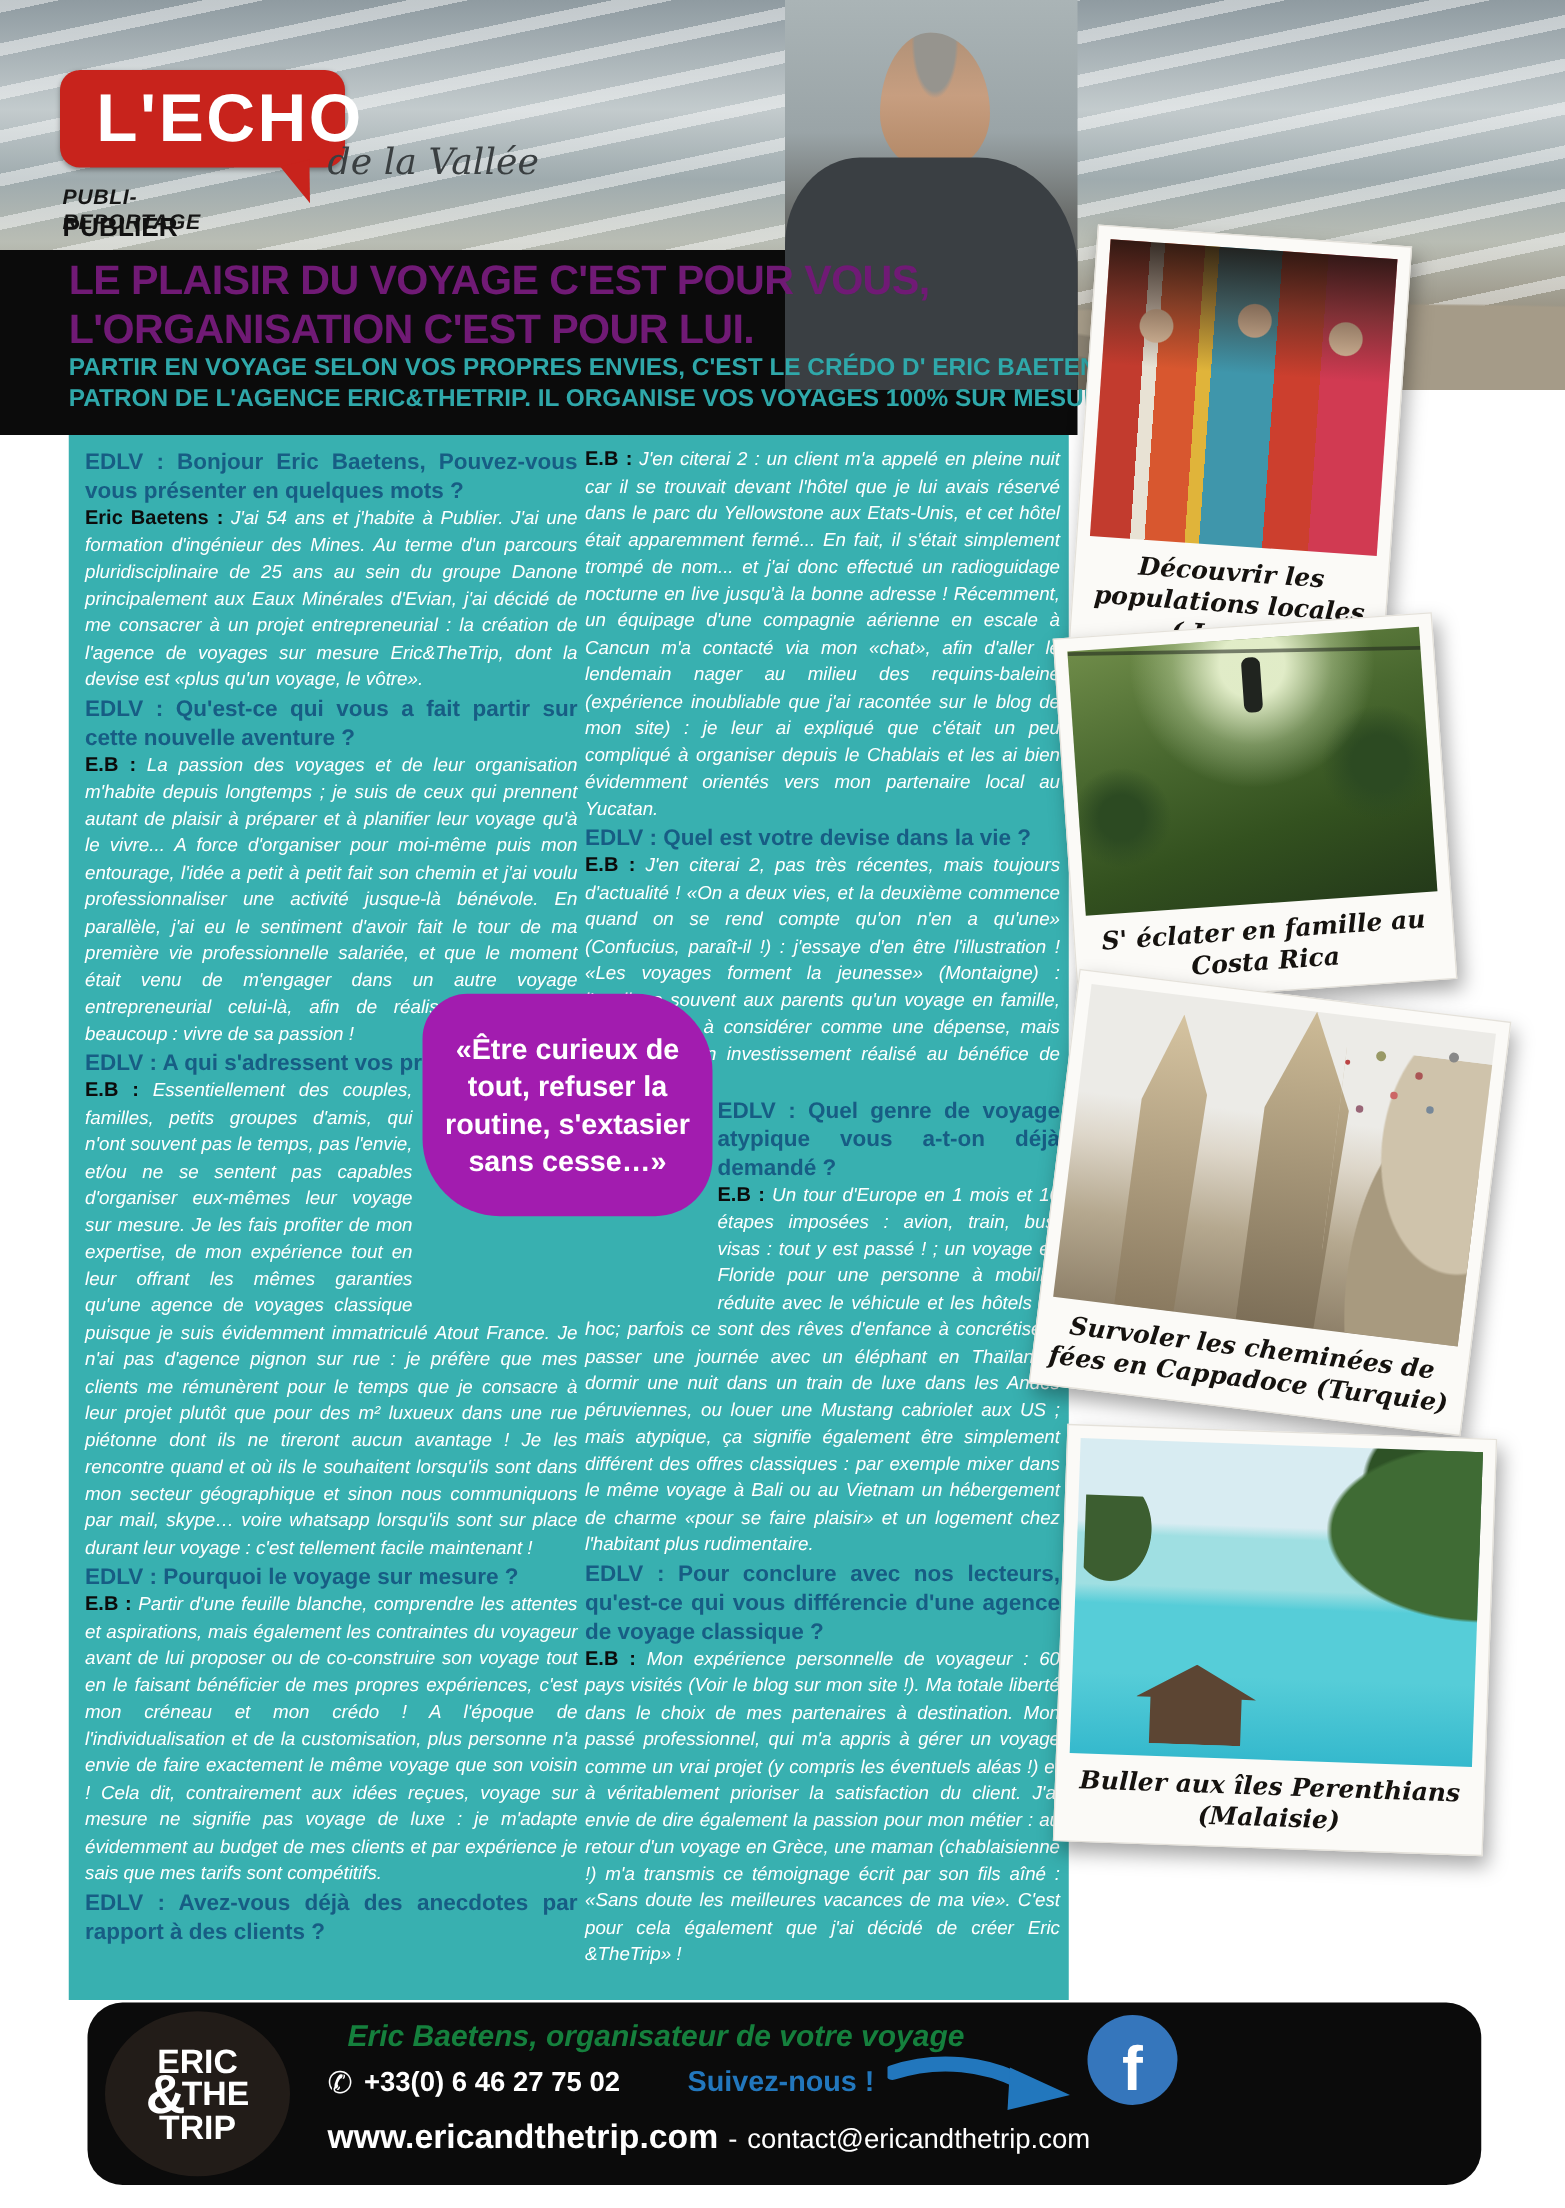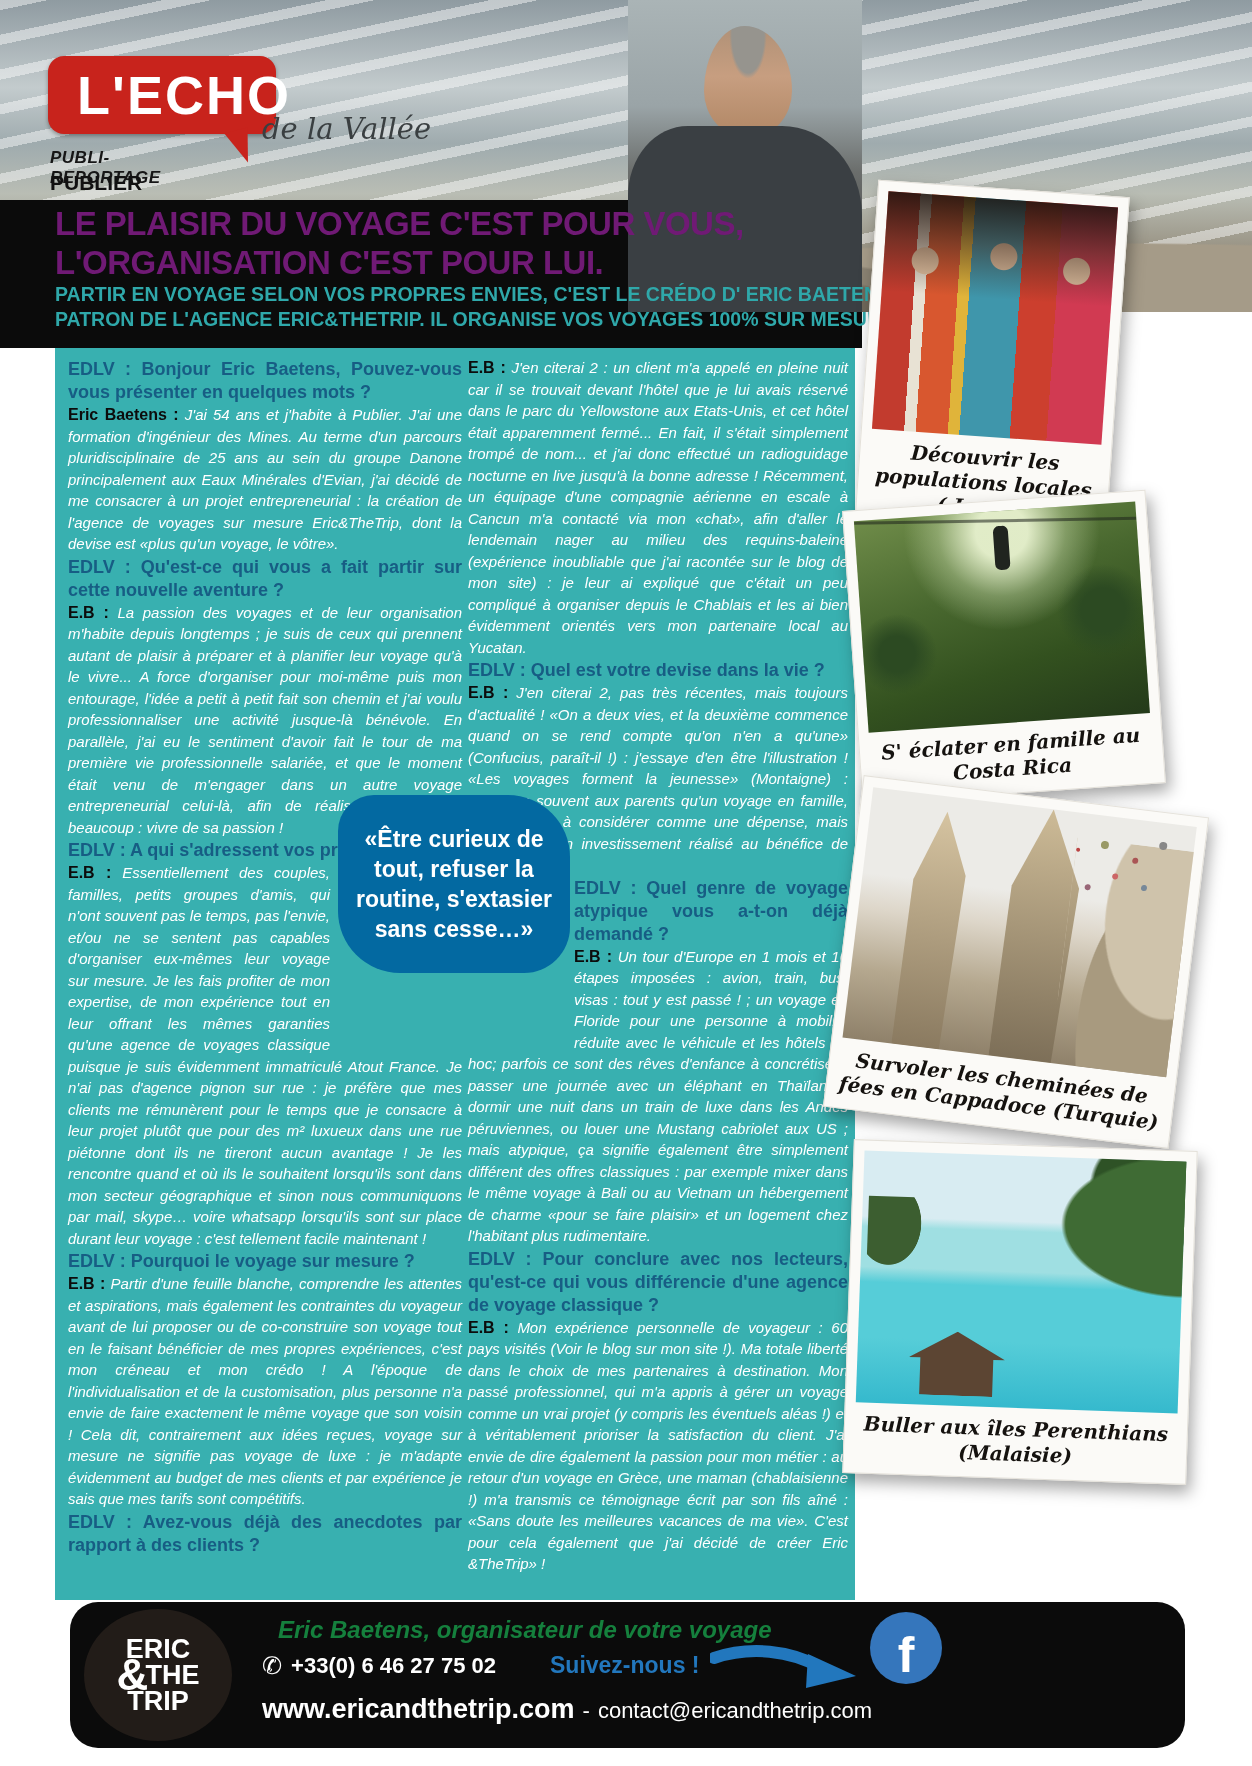--- a/index.html
+++ b/index.html
@@ -55,21 +55,21 @@
   .content{position:absolute; left:55px; top:348px; width:800px; height:1252px; background:var(--teal); z-index:2;}
   .col{position:absolute; top:9px;}
   #col-left{left:13px; width:394px;}
   #col-right{left:413px; width:380px;}
   .q{color:var(--qblue); font-weight:800; font-size:18px; line-height:23px; text-align:justify; margin-top:1px;}
   .a{color:#fff; font-style:italic; font-size:15px; line-height:21.5px; text-align:justify;}
   .a .speaker{color:#0c0c0c; font-weight:800; font-style:normal; font-size:16px;}
   .spacer-r{float:right; width:124px; height:182px; margin-left:8px;}
   .spacer-l{float:left; width:98px; height:172px; margin-right:8px;}
 
-  .quote{position:absolute; left:283px; top:447px; width:232px; height:178px; background:#0369a1; z-index:5;
+  .quote{position:absolute; left:283px; top:447px; width:232px; height:178px; background:#a21caf; z-index:5;
     border-radius:36px 62px 46px 62px; color:#fff; font-weight:800; font-size:23px; line-height:30px;
     display:flex; align-items:center; justify-content:center; text-align:center; padding:10px 14px;}
 
   
   .polaroid{position:absolute; z-index:6; background:#fbfaf7; padding:10px 10px 6px;
     box-shadow:4px 8px 16px rgba(0,0,0,.35); border:1px solid #e4e1da;}
   .polaroid .photo{width:100%; position:relative; overflow:hidden;}
   .polaroid .caption{font-family:"DejaVu Serif", serif; font-style:italic; font-weight:700; font-size:20px;
     line-height:25px; color:#15120f; text-align:center; padding:9px 2px 5px;}
   #pol1{left:866px; top:188px; width:252px; transform:rotate(4deg);}

